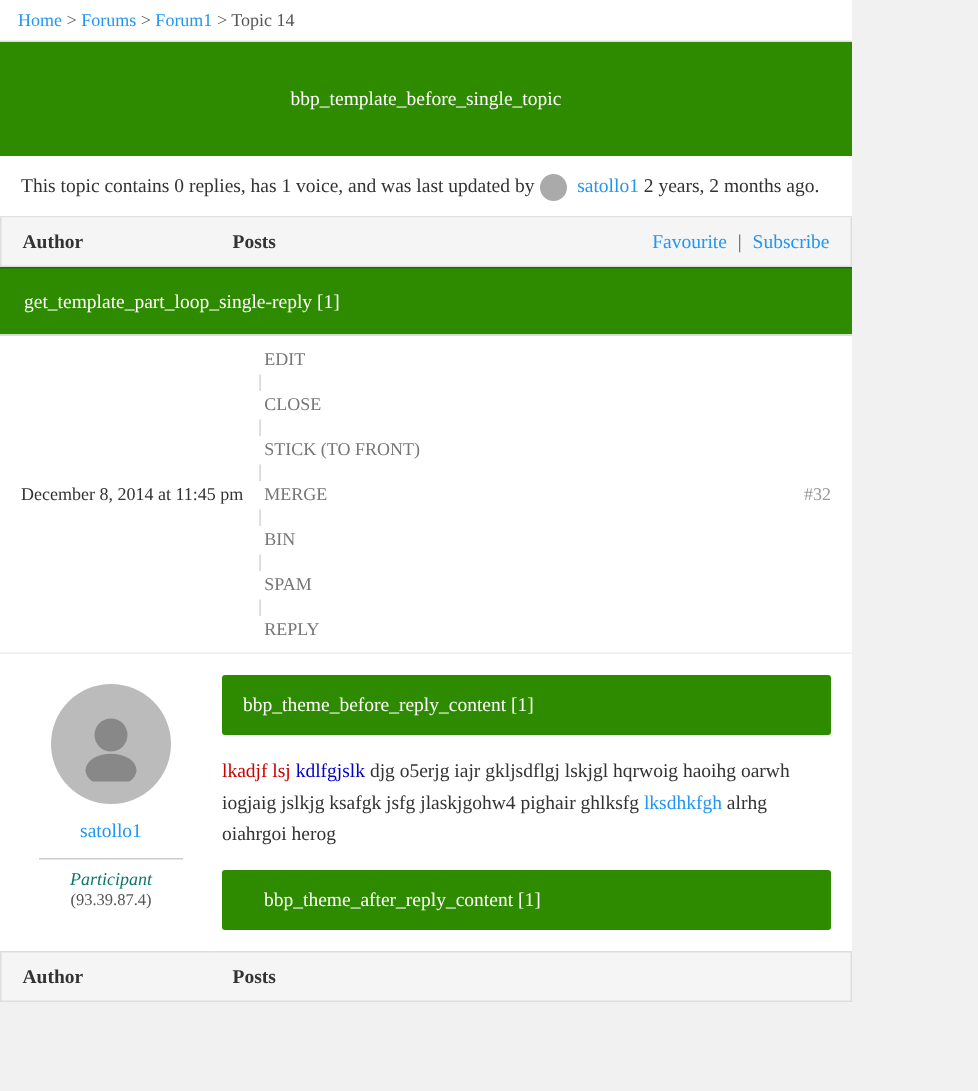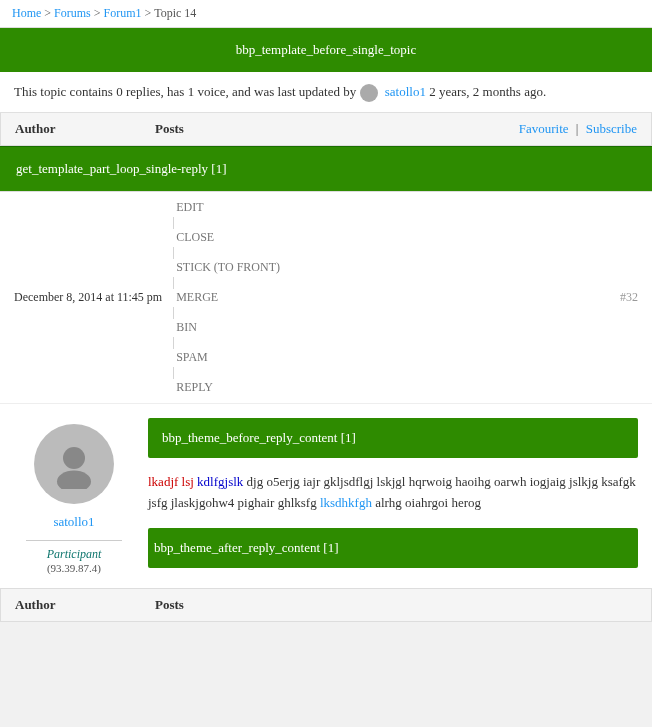--- a/index.html
+++ b/index.html
@@ -4,21 +4,21 @@
   <style>
     * { box-sizing: border-box; margin: 0; padding: 0; }
     body {
       font-family: Georgia, "Times New Roman", serif;
       font-size: 13px;
       background: #f1f1f1;
       color: #333;
       width: 652px;
     }
     .container {
-      width: 652px;
+      width: 568px;
       background: #fff;
     }
 
     
     .breadcrumb {
       background: #fff;
       padding: 6px 12px;
       font-size: 12px;
       border-bottom: 1px solid #ddd;
     }
@@ -27,21 +27,21 @@
       text-decoration: none;
     }
     .breadcrumb span {
       color: #555;
     }
 
     
     .green-banner {
       background: #2e8b00;
       color: #fff;
-      padding: 14px 16px;
+      padding: 30px 16px;
       font-size: 13px;
       font-weight: normal;
       text-align: center;
     }
 
     
     .topic-info {
       background: #fff;
       padding: 10px 14px;
       font-size: 13px;
@@ -235,21 +235,21 @@
       font-size: 13px;
       line-height: 1.6;
       color: #333;
       padding: 4px 0;
     }
 
     
     .after-reply-banner {
       background: #2e8b00;
       color: #fff;
-      padding: 12px 6px;
+      padding: 12px 28px;
       font-size: 13px;
       border-radius: 2px;
     }
 
     
     .author-posts-footer {
       background: #f5f5f5;
       border: 1px solid #ddd;
       border-top: 1px solid #ddd;
       display: flex;

